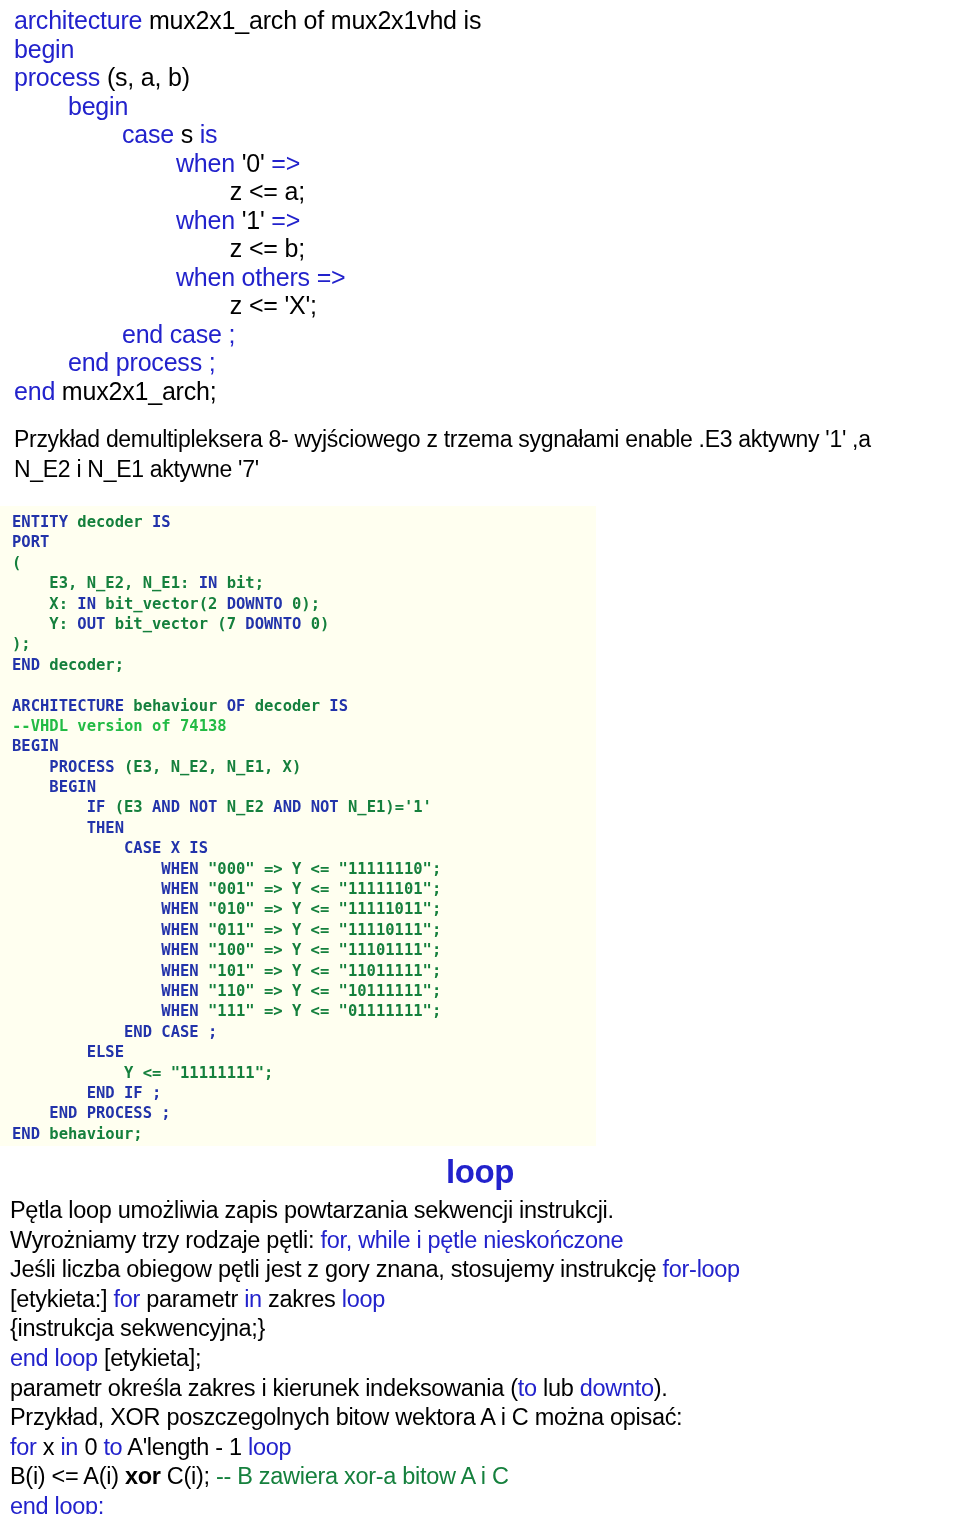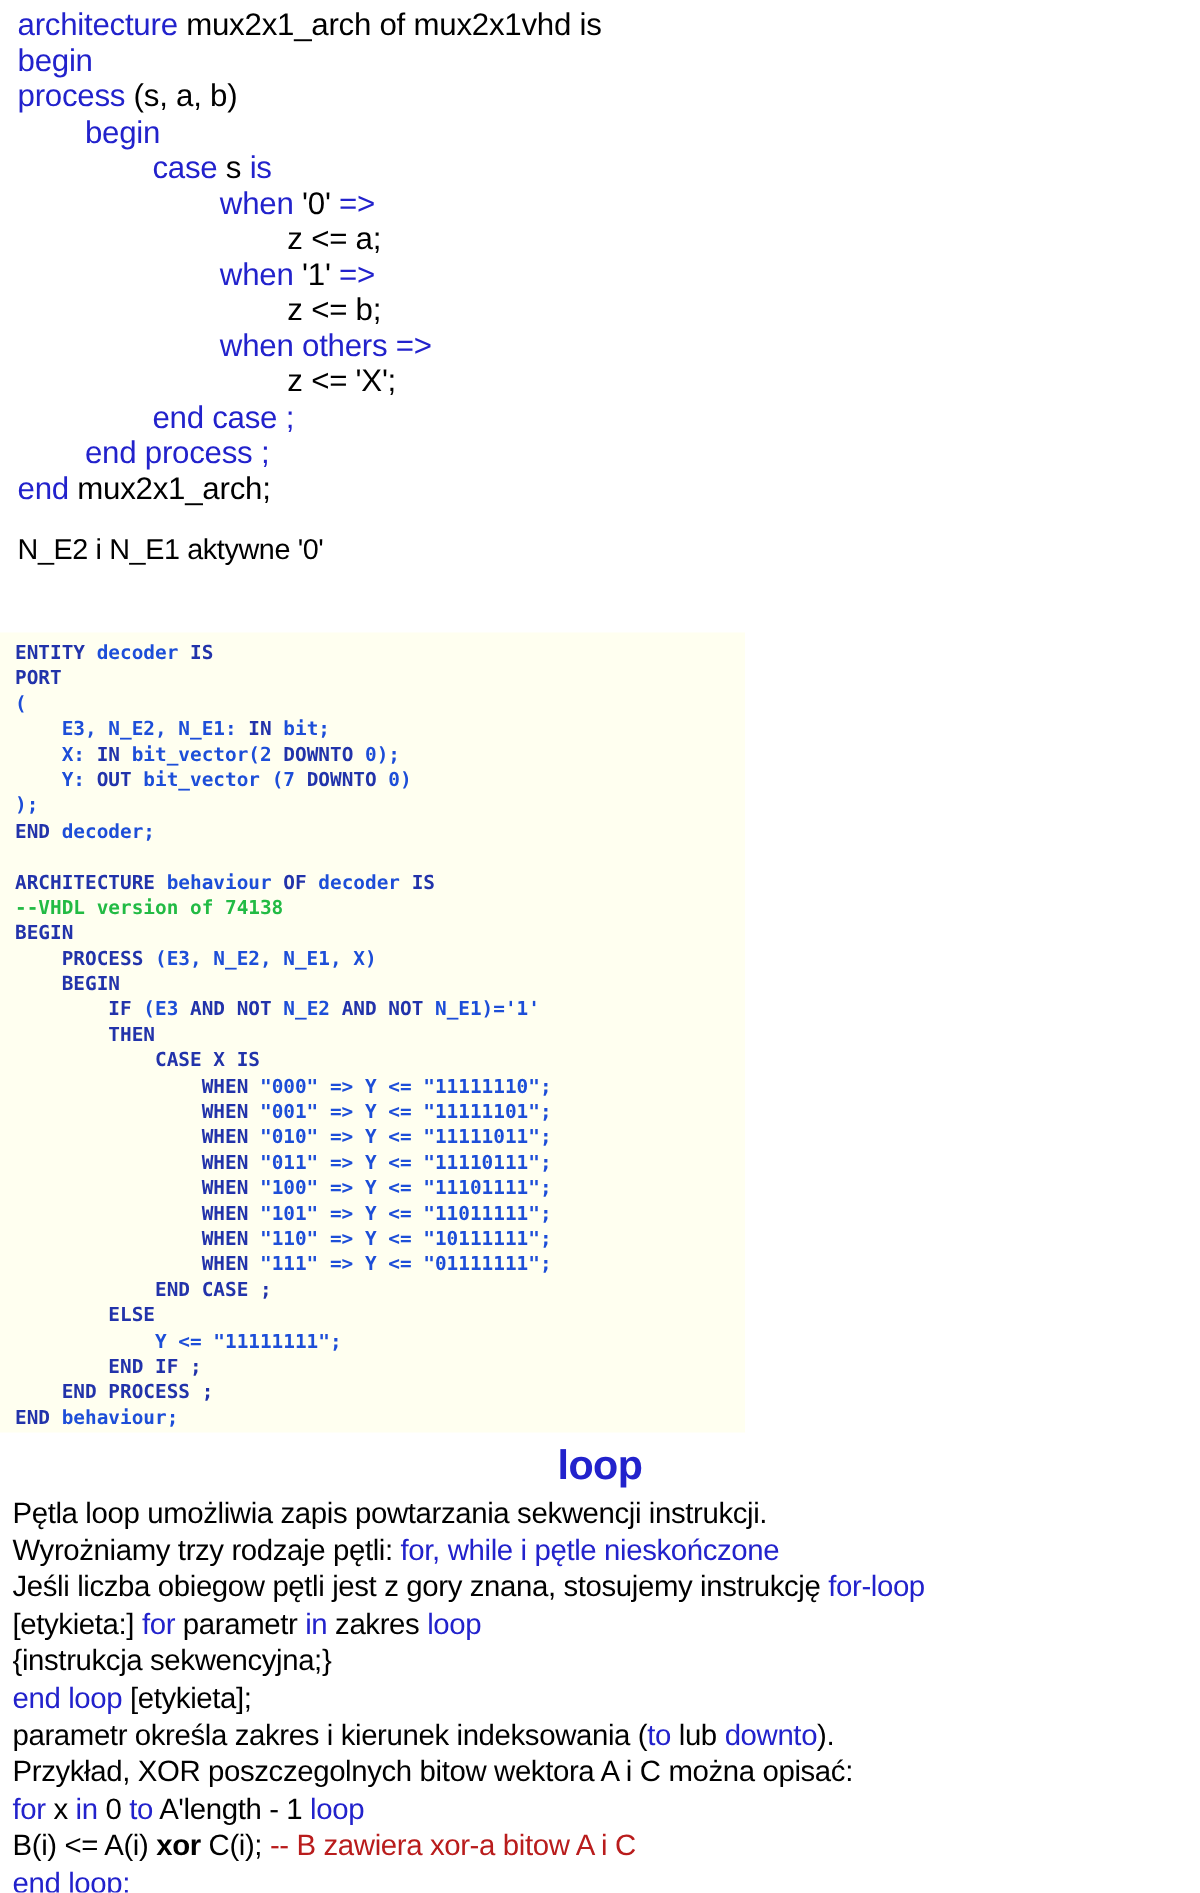--- a/index.html
+++ b/index.html
@@ -29,21 +29,21 @@
     width: 930px;
     font-size: 25px;
     line-height: 28.5px;
     white-space: pre;
     letter-spacing: -0.2px;
   }
   .vhdl-top .ln { display: block; height: 28.5px; }
 
   .kw { color: #2222cc; }
   .id { color: #000000; }
-  .cm { color: #b91c1c; }
+  .cm { color: #15803d; }
   .bold { font-weight: bold; margin-top: 10px; }
   .ital { }
 
   
   .para-demux {
     position: absolute;
     left: 14px;
     top: 424px;
     width: 940px;
     font-size: 23px;
@@ -68,21 +68,21 @@
     top: 6px;
     font-family: "DejaVu Sans Mono", monospace;
     font-size: 15.5px;
     line-height: 20.4px;
     white-space: pre;
     font-weight: bold;
     letter-spacing: 0px;
   }
   .codeblock .ln { display: block; height: 20.4px; }
   .codeblock .kw { color: #2233aa; }
-  .codeblock .id { color: #1d4ed8; }
+  .codeblock .id { color: #15803d; }
   .codeblock .cm { color: #22bb44; }
 
   
   .loop-title {
     position: absolute;
     left: 0px;
     top: 1153px;
     width: 960px;
     text-align: center;
     font-size: 33px;
@@ -106,21 +106,22 @@
   .loop-body .ln { display: block; height: 29.6px; }
 </style>
 </head>
 <body>
 
 <div class="page">
 
   <div class="vhdl-top"><span class="ln"><span class="kw">architecture </span><span class="id">mux2x1_arch of mux2x1vhd is</span></span><span class="ln"><span class="kw">begin</span></span><span class="ln"><span class="kw">process </span><span class="id">(s, a, b)</span></span><span class="ln"><span class="kw">        begin</span></span><span class="ln"><span class="kw">                case </span><span class="id">s </span><span class="kw">is</span></span><span class="ln"><span class="kw">                        when </span><span class="id">'0' </span><span class="kw">=&gt;</span></span><span class="ln"><span class="id">                                z &lt;= a;</span></span><span class="ln"><span class="kw">                        when </span><span class="id">'1' </span><span class="kw">=&gt;</span></span><span class="ln"><span class="id">                                z &lt;= b;</span></span><span class="ln"><span class="kw">                        when others =&gt;</span></span><span class="ln"><span class="id">                                z &lt;= 'X';</span></span><span class="ln"><span class="kw">                end case ;</span></span><span class="ln"><span class="kw">        end process ;</span></span><span class="ln"><span class="kw">end </span><span class="id">mux2x1_arch;</span></span></div>
 
   <div class="para-demux">
-    <span class="ln">N_E2 i N_E1 aktywne '0'</span>
+    <span class="ln">Przykład demultipleksera 8- wyjściowego z trzema sygnałami enable .E3 aktywny '1' ,a</span>
+    <span class="ln">N_E2 i N_E1 aktywne '7'</span>
   </div>
 
   <div class="codeblock">
     <div class="code-inner"><span class="ln"><span class="kw">ENTITY </span><span class="id">decoder </span><span class="kw">IS</span></span><span class="ln"><span class="kw">PORT</span></span><span class="ln"><span class="id">(</span></span><span class="ln"><span class="id">    E3, N_E2, N_E1: </span><span class="kw">IN </span><span class="id">bit;</span></span><span class="ln"><span class="id">    X: </span><span class="kw">IN </span><span class="id">bit_vector(2 </span><span class="kw">DOWNTO </span><span class="id">0);</span></span><span class="ln"><span class="id">    Y: </span><span class="kw">OUT </span><span class="id">bit_vector (7 </span><span class="kw">DOWNTO </span><span class="id">0)</span></span><span class="ln"><span class="id">);</span></span><span class="ln"><span class="kw">END </span><span class="id">decoder;</span></span><span class="ln"><span class="id"></span></span><span class="ln"><span class="kw">ARCHITECTURE </span><span class="id">behaviour </span><span class="kw">OF </span><span class="id">decoder </span><span class="kw">IS</span></span><span class="ln"><span class="cm">--VHDL version of 74138</span></span><span class="ln"><span class="kw">BEGIN</span></span><span class="ln"><span class="kw">    PROCESS </span><span class="id">(E3, N_E2, N_E1, X)</span></span><span class="ln"><span class="kw">    BEGIN</span></span><span class="ln"><span class="kw">        IF </span><span class="id">(E3 </span><span class="kw">AND NOT </span><span class="id">N_E2 </span><span class="kw">AND NOT </span><span class="id">N_E1)='1'</span></span><span class="ln"><span class="kw">        THEN</span></span><span class="ln"><span class="kw">            CASE X IS</span></span><span class="ln"><span class="kw">                WHEN </span><span class="id">"000" =&gt; Y &lt;= "11111110";</span></span><span class="ln"><span class="kw">                WHEN </span><span class="id">"001" =&gt; Y &lt;= "11111101";</span></span><span class="ln"><span class="kw">                WHEN </span><span class="id">"010" =&gt; Y &lt;= "11111011";</span></span><span class="ln"><span class="kw">                WHEN </span><span class="id">"011" =&gt; Y &lt;= "11110111";</span></span><span class="ln"><span class="kw">                WHEN </span><span class="id">"100" =&gt; Y &lt;= "11101111";</span></span><span class="ln"><span class="kw">                WHEN </span><span class="id">"101" =&gt; Y &lt;= "11011111";</span></span><span class="ln"><span class="kw">                WHEN </span><span class="id">"110" =&gt; Y &lt;= "10111111";</span></span><span class="ln"><span class="kw">                WHEN </span><span class="id">"111" =&gt; Y &lt;= "01111111";</span></span><span class="ln"><span class="kw">            END CASE ;</span></span><span class="ln"><span class="kw">        ELSE</span></span><span class="ln"><span class="id">            Y &lt;= "11111111";</span></span><span class="ln"><span class="kw">        END IF ;</span></span><span class="ln"><span class="kw">    END PROCESS ;</span></span><span class="ln"><span class="kw">END </span><span class="id">behaviour;</span></span></div>
   </div>
 
   <div class="loop-title">loop</div>
 
   <div class="loop-body"><span class="ln"><span class="id">Pętla loop umożliwia zapis powtarzania sekwencji instrukcji.</span></span><span class="ln"><span class="id">Wyrożniamy trzy rodzaje pętli: </span><span class="kw">for, while i pętle nieskończone</span></span><span class="ln"><span class="id">Jeśli liczba obiegow pętli jest z gory znana, stosujemy instrukcję </span><span class="kw">for-loop</span></span><span class="ln"><span class="id">[etykieta:] </span><span class="kw">for </span><span class="id ital">parametr</span><span class="id"> </span><span class="kw">in </span><span class="id">zakres </span><span class="kw">loop</span></span><span class="ln"><span class="id">{instrukcja sekwencyjna;}</span></span><span class="ln"><span class="kw">end loop </span><span class="id">[etykieta];</span></span><span class="ln"><span class="id ital">parametr</span><span class="id"> określa zakres i kierunek indeksowania (</span><span class="kw">to </span><span class="id">lub </span><span class="kw">downto</span><span class="id">).</span></span><span class="ln"><span class="id">Przykład, XOR poszczegolnych bitow wektora A i C można opisać:</span></span><span class="ln"><span class="kw">for </span><span class="id">x </span><span class="kw">in </span><span class="id">0 </span><span class="kw">to </span><span class="id">A'length - 1 </span><span class="kw">loop</span></span><span class="ln"><span class="id">B(i) &lt;= A(i) </span><span class="id bold">xor</span><span class="id"> C(i); </span><span class="cm">-- B zawiera xor-a bitow A i C</span></span><span class="ln"><span class="kw">end loop;</span></span></div>
 

